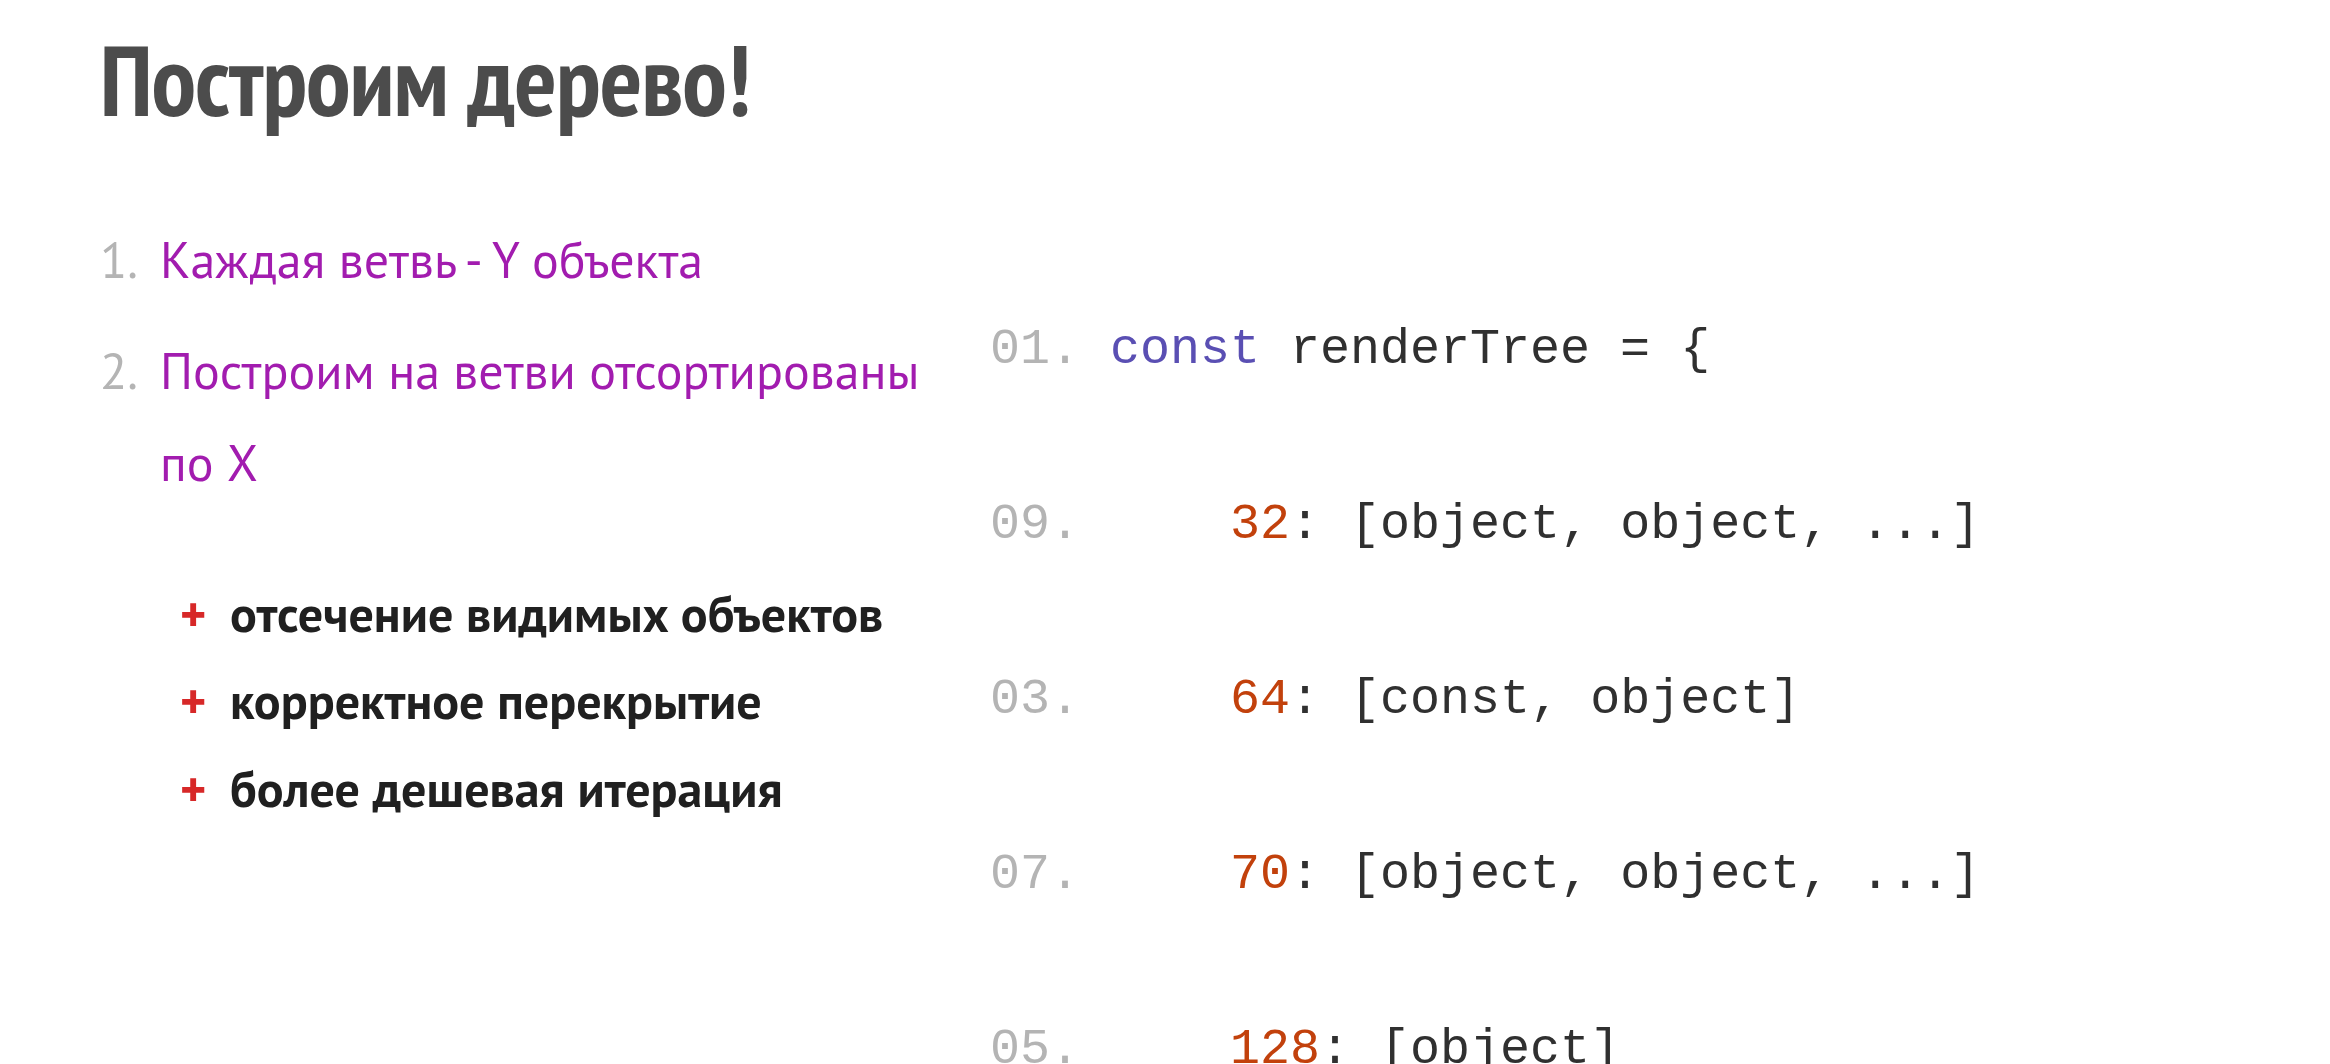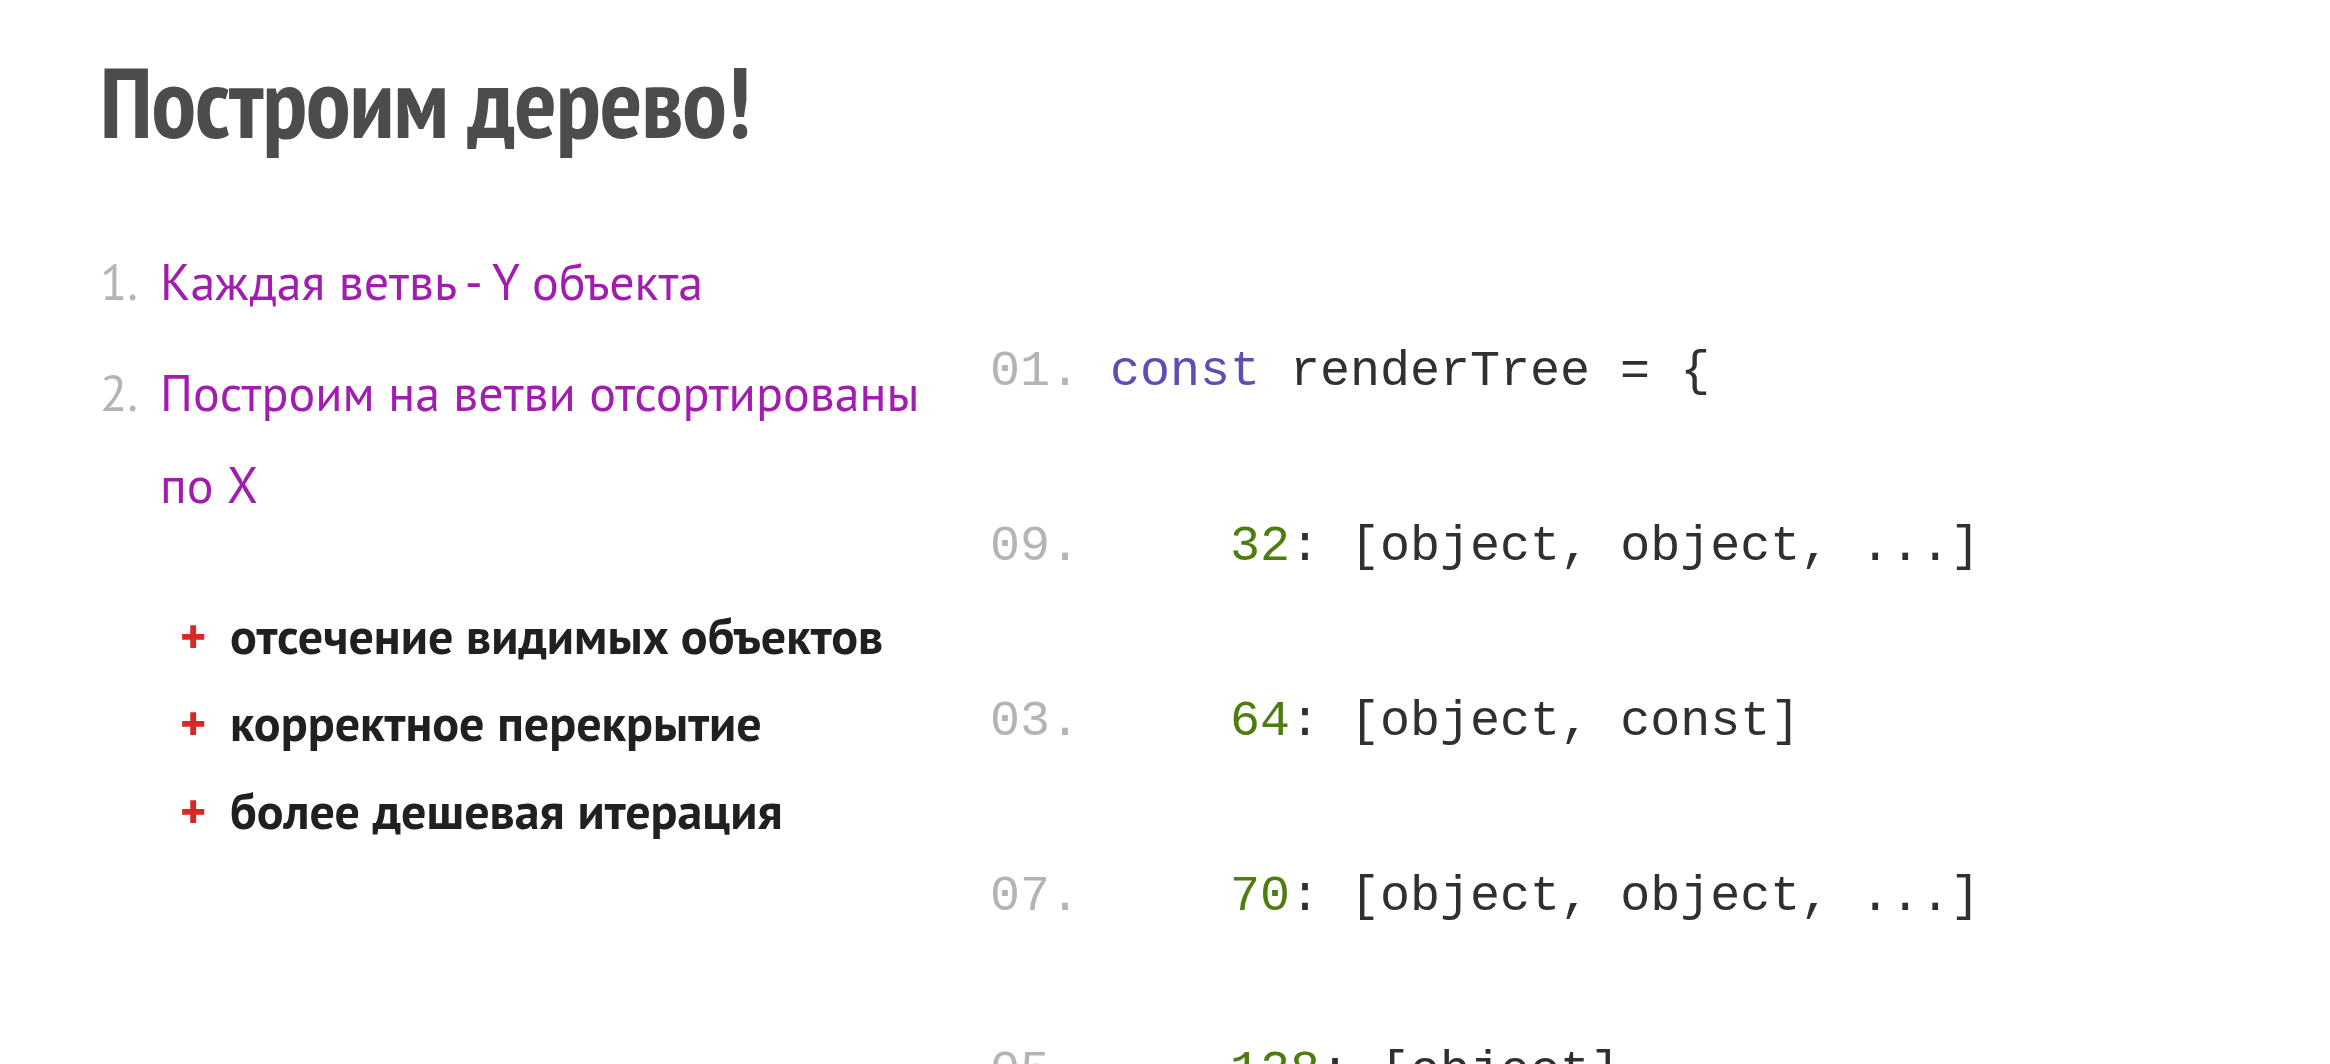--- a/index.html
+++ b/index.html
@@ -6,21 +6,21 @@
     margin: 0;
     padding: 0;
     background: #ffffff;
     font-family: "PT Sans", "Helvetica Neue", Arial, sans-serif;
     color: #202020;
   }
   .slide {
     box-sizing: border-box;
     width: 2330px;
     height: 1064px;
-    padding: 36px 100px 30px 100px;
+    padding: 14px 100px 30px 100px;
   }
   .title {
     font-family: "PT Sans Narrow", "Arial Narrow", "Helvetica Condensed", sans-serif;
     font-stretch: condensed;
     font-weight: 700;
     font-size: 100px;
     color: #4c4c4c;
     margin: 0 0 70px 0;
     letter-spacing: -1px;
   }
@@ -90,21 +90,21 @@
     display: block;
     font-family: Liberation Mono, monospace;
   }
   .code .lineno {
     color: #b4b4b4;
   }
   .code .kw {
     color: #5a4fb3;
   }
   .code .num {
-    color: #4d7c0f;
+    color: #c2410c;
   }
 </style>
 </head>
 <body>
 
 <div class="slide">
   <h1 class="title">Построим дерево!</h1>
 
   <div class="columns">
 
@@ -117,21 +117,21 @@
         <li>отсечение видимых объектов</li>
         <li>корректное перекрытие</li>
         <li>более дешевая итерация</li>
       </ul>
     </div>
 
     <div class="col-right">
       <div class="code">
 <span class="ln"><span class="lineno">01.</span> <span class="kw">const</span><span> renderTree = {</span></span>
 <span class="ln"><span class="lineno">09.</span><span>    </span> <span class="num">32</span><span>: [object, object, ...]</span></span>
-<span class="ln"><span class="lineno">03.</span><span>    </span> <span class="num">64</span><span>: [object, const]</span></span>
+<span class="ln"><span class="lineno">03.</span><span>    </span> <span class="num">64</span><span>: [const, object]</span></span>
 <span class="ln"><span class="lineno">07.</span><span>    </span> <span class="num">70</span><span>: [object, object, ...]</span></span>
 <span class="ln"><span class="lineno">05.</span><span>    </span> <span class="num">128</span><span>: [object]</span></span>
 
       </div>
     </div>
 
   </div>
 </div>
 
 </body></html>

